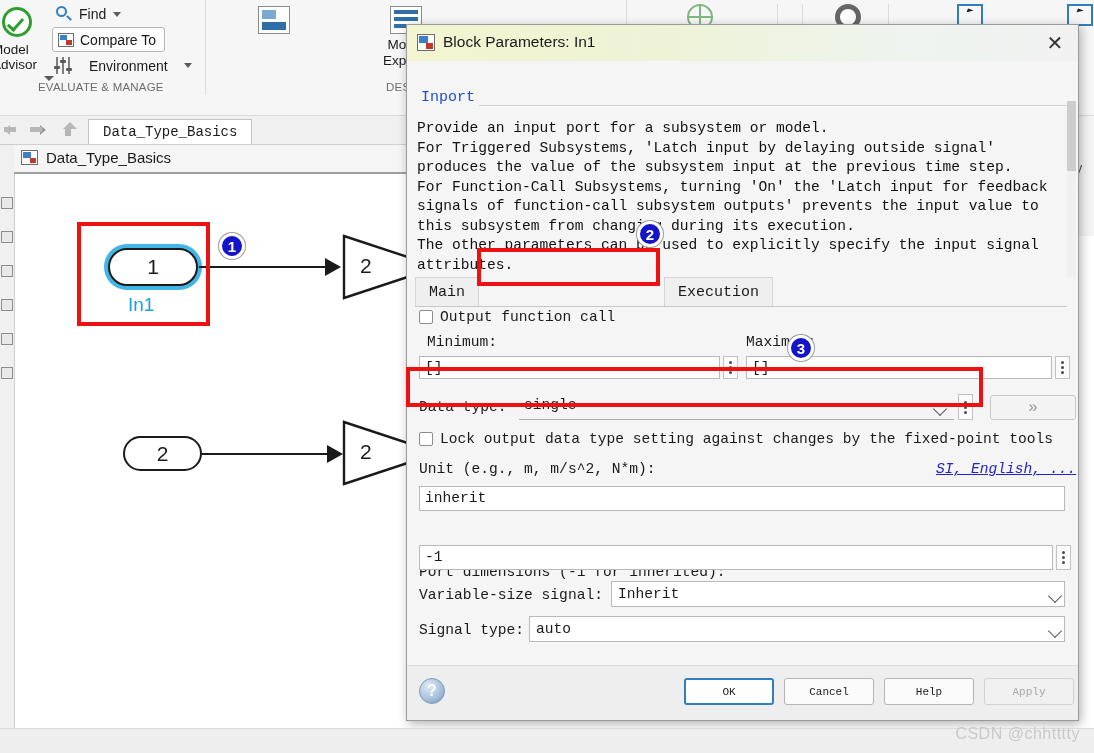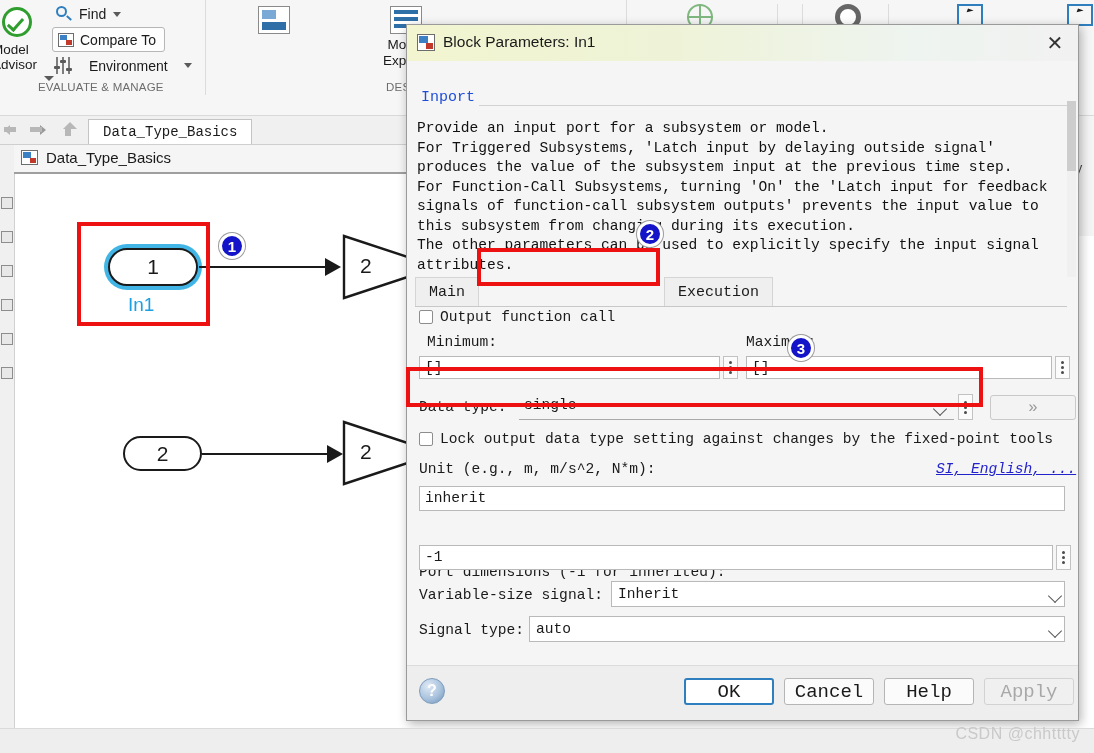--- a/index.html
+++ b/index.html
@@ -645,21 +645,21 @@
   }
   .dlgbtn {
     position: absolute;
     top: 12px;
     height: 27px;
     background: #fbfbfb;
     border: 1px solid #b5b5b5;
     border-radius: 3px;
     box-sizing: border-box;
     font-family: "Liberation Mono", monospace;
-    font-size: 19px;
+    font-size: 11px;
     color: #1a1a1a;
     display: flex; align-items: center; justify-content: center;
   }
   .dlgbtn.primary {
     border: 2px solid #2f7fbf;
     background: #ffffff;
   }
   .dlgbtn.disabled { color: #a8a8a8; background: #f0f0f0; border-color: #d2d2d2; }
 
   

